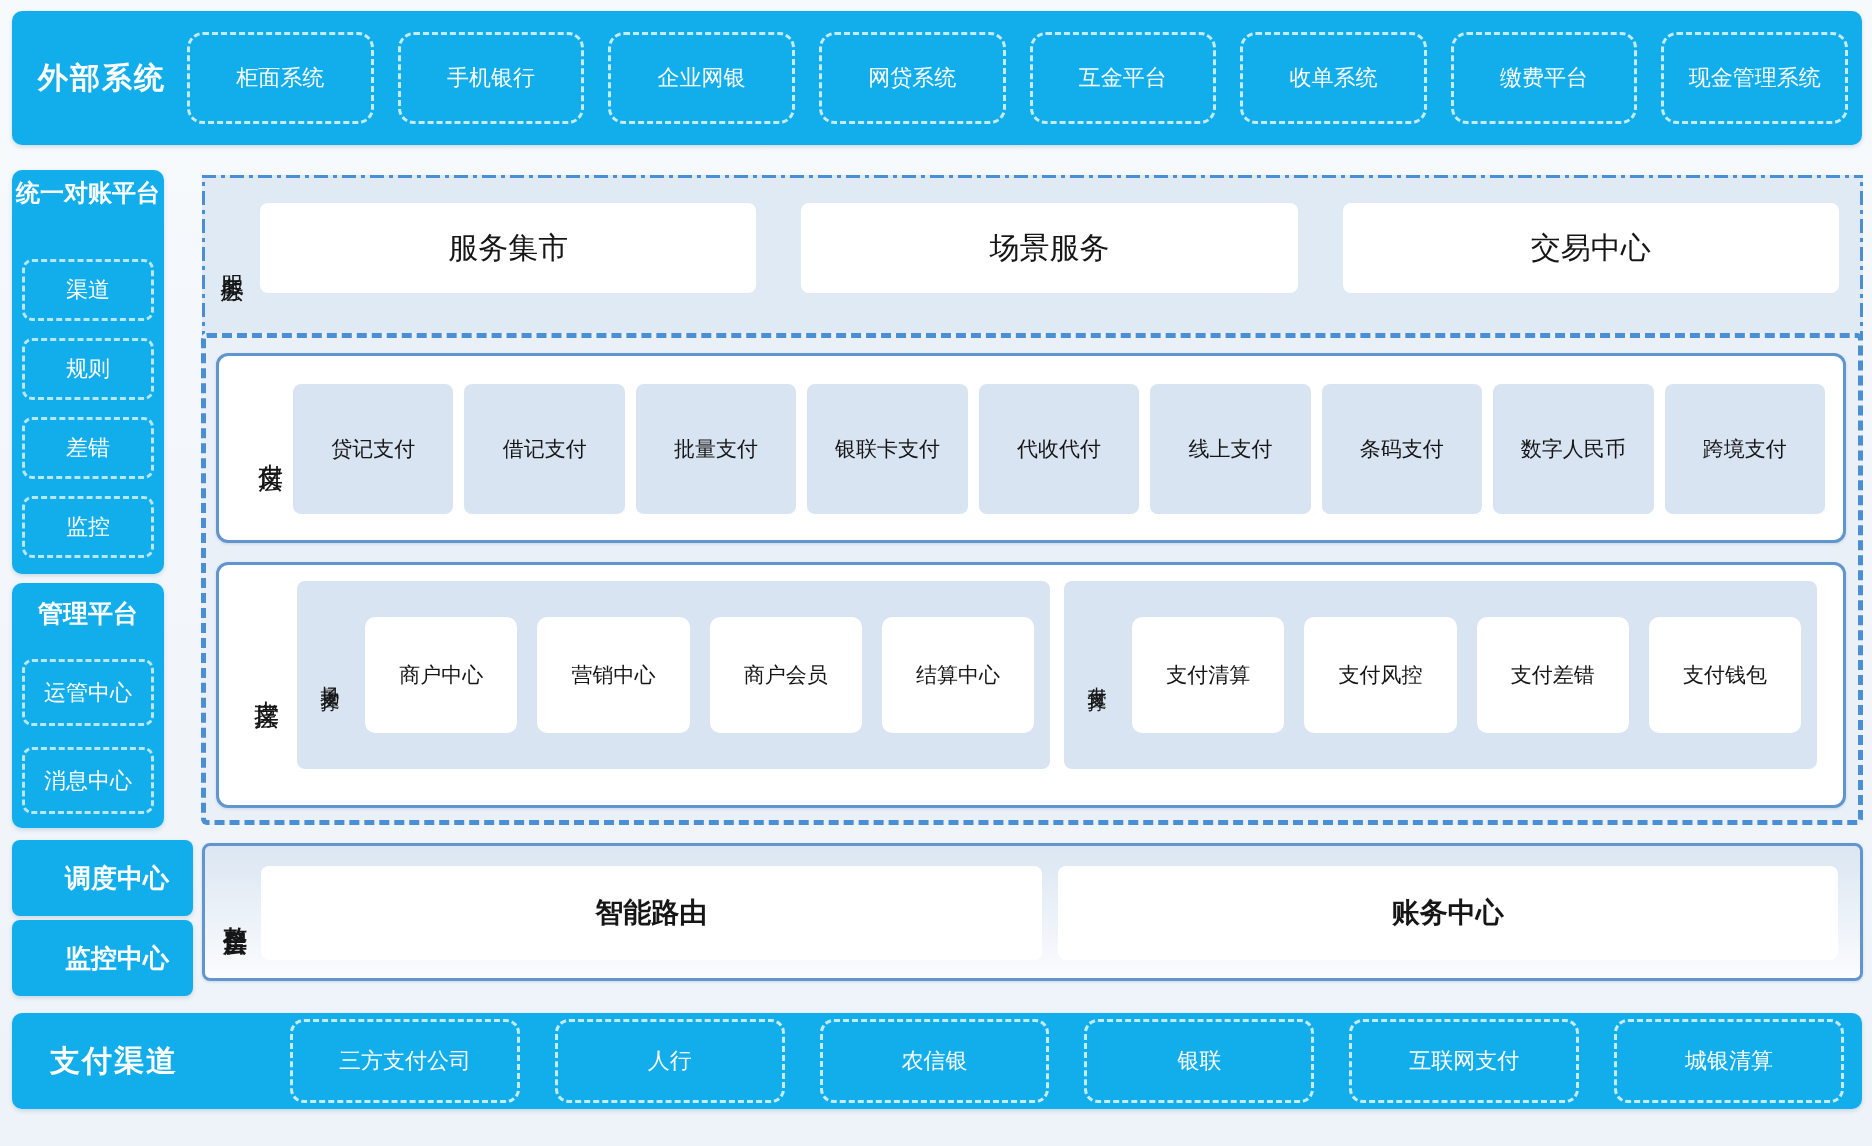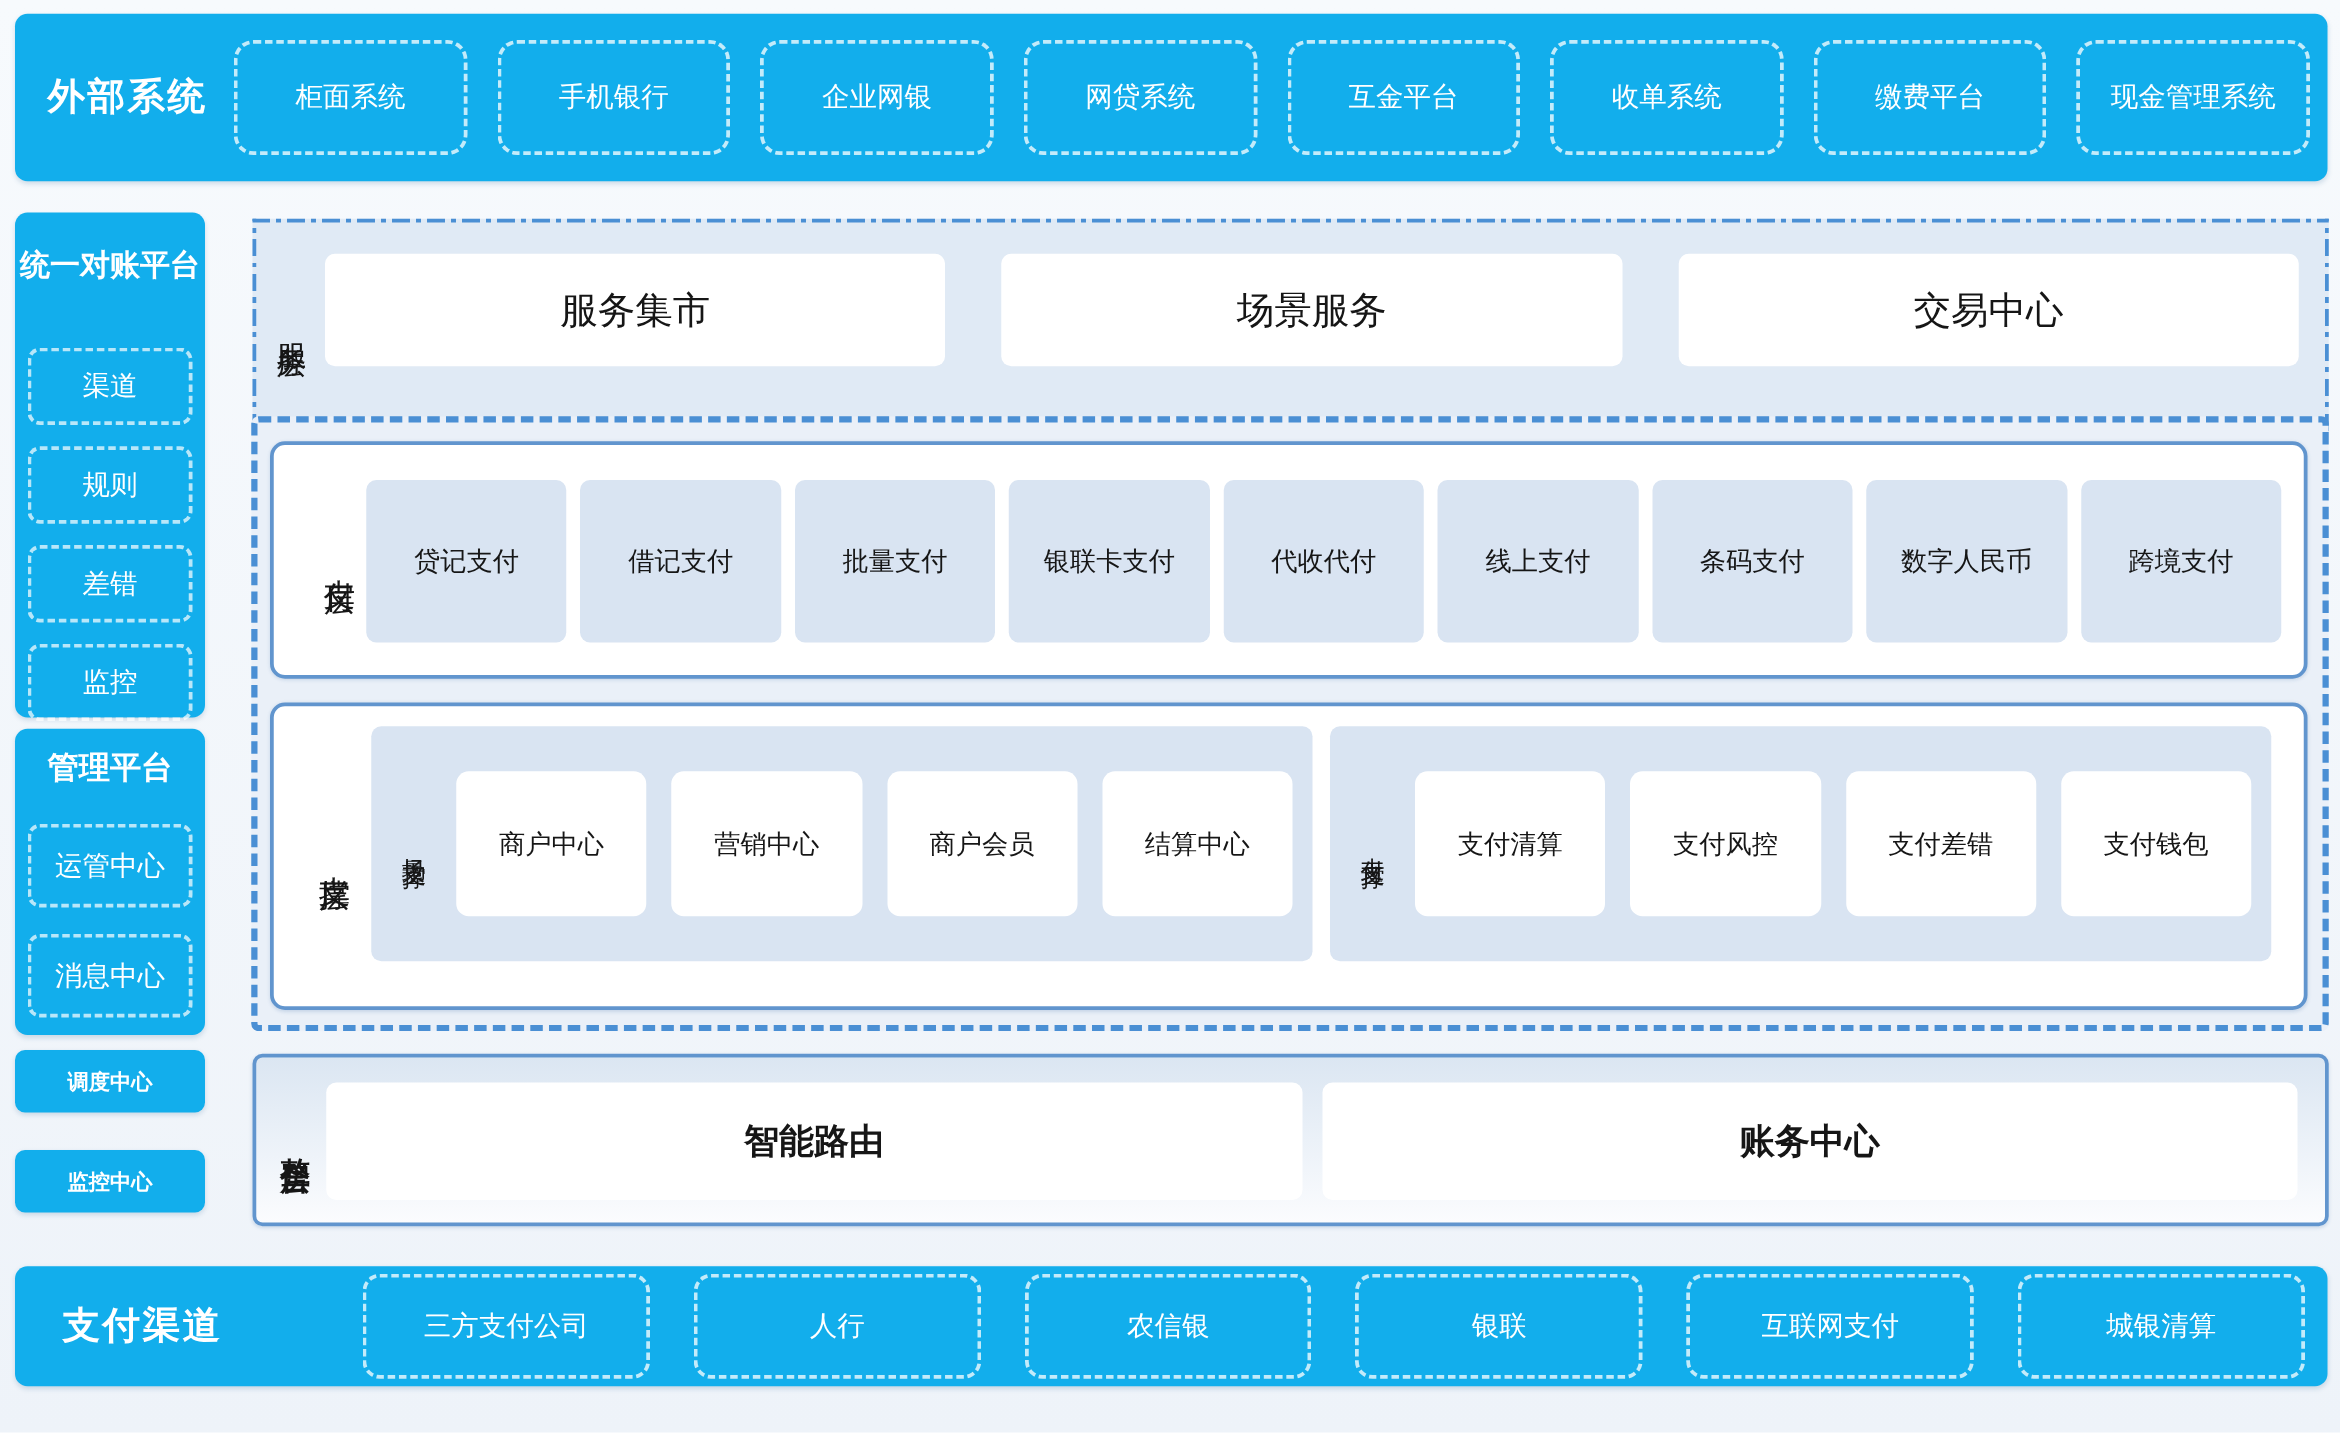--- a/index.html
+++ b/index.html
@@ -42,34 +42,34 @@
   .dash-item{
     flex:1;border:3px dashed rgba(255,255,255,.75);border-radius:16px;
     display:flex;align-items:center;justify-content:center;
     font-size:22px;white-space:nowrap;
   }
   .bottom-bar .dash-item{border-radius:14px;}
 
   .side-block{left:12px;width:152px;}
   #recon-block{top:170px;height:404px;}
   #mgmt-block{top:583px;height:245px;}
-  .side-title{text-align:center;font-weight:bold;padding-top:26px;font-size:24px;white-space:nowrap;}
+  .side-title{text-align:center;font-weight:bold;padding-top:7px;font-size:24px;white-space:nowrap;}
   #mgmt-block .side-title{padding-top:14px;font-size:25px;}
   .side-items{display:flex;flex-direction:column;margin:0 10px;}
   #recon-block .side-items{margin-top:50px;gap:17px;}
   #mgmt-block .side-items{margin-top:29px;gap:21px;}
   .side-dash-item{
     border:3px dashed rgba(255,255,255,.7);border-radius:10px;
     display:flex;align-items:center;justify-content:center;font-size:22px;
   }
   #recon-block .side-dash-item{height:56px;}
   #mgmt-block .side-dash-item{height:61px;}
   .side-solid{
-    height:50px;display:flex;align-items:center;justify-content:center;
-    font-size:17px;font-weight:bold;border-radius:8px;
+    height:76px;display:flex;align-items:center;justify-content:center;
+    font-size:26px;font-weight:bold;border-radius:8px;padding-left:29px;
   }
   #sched-block{top:840px;}
   #monitor-block{top:920px;}
 
   
   .vlabel{
     writing-mode:vertical-lr;text-orientation:upright;
     letter-spacing:3px;color:var(--text-dark);white-space:nowrap;
   }
   .layer-vlabel{position:absolute;left:14px;top:50%;transform:translateY(-50%);font-size:24px;}

